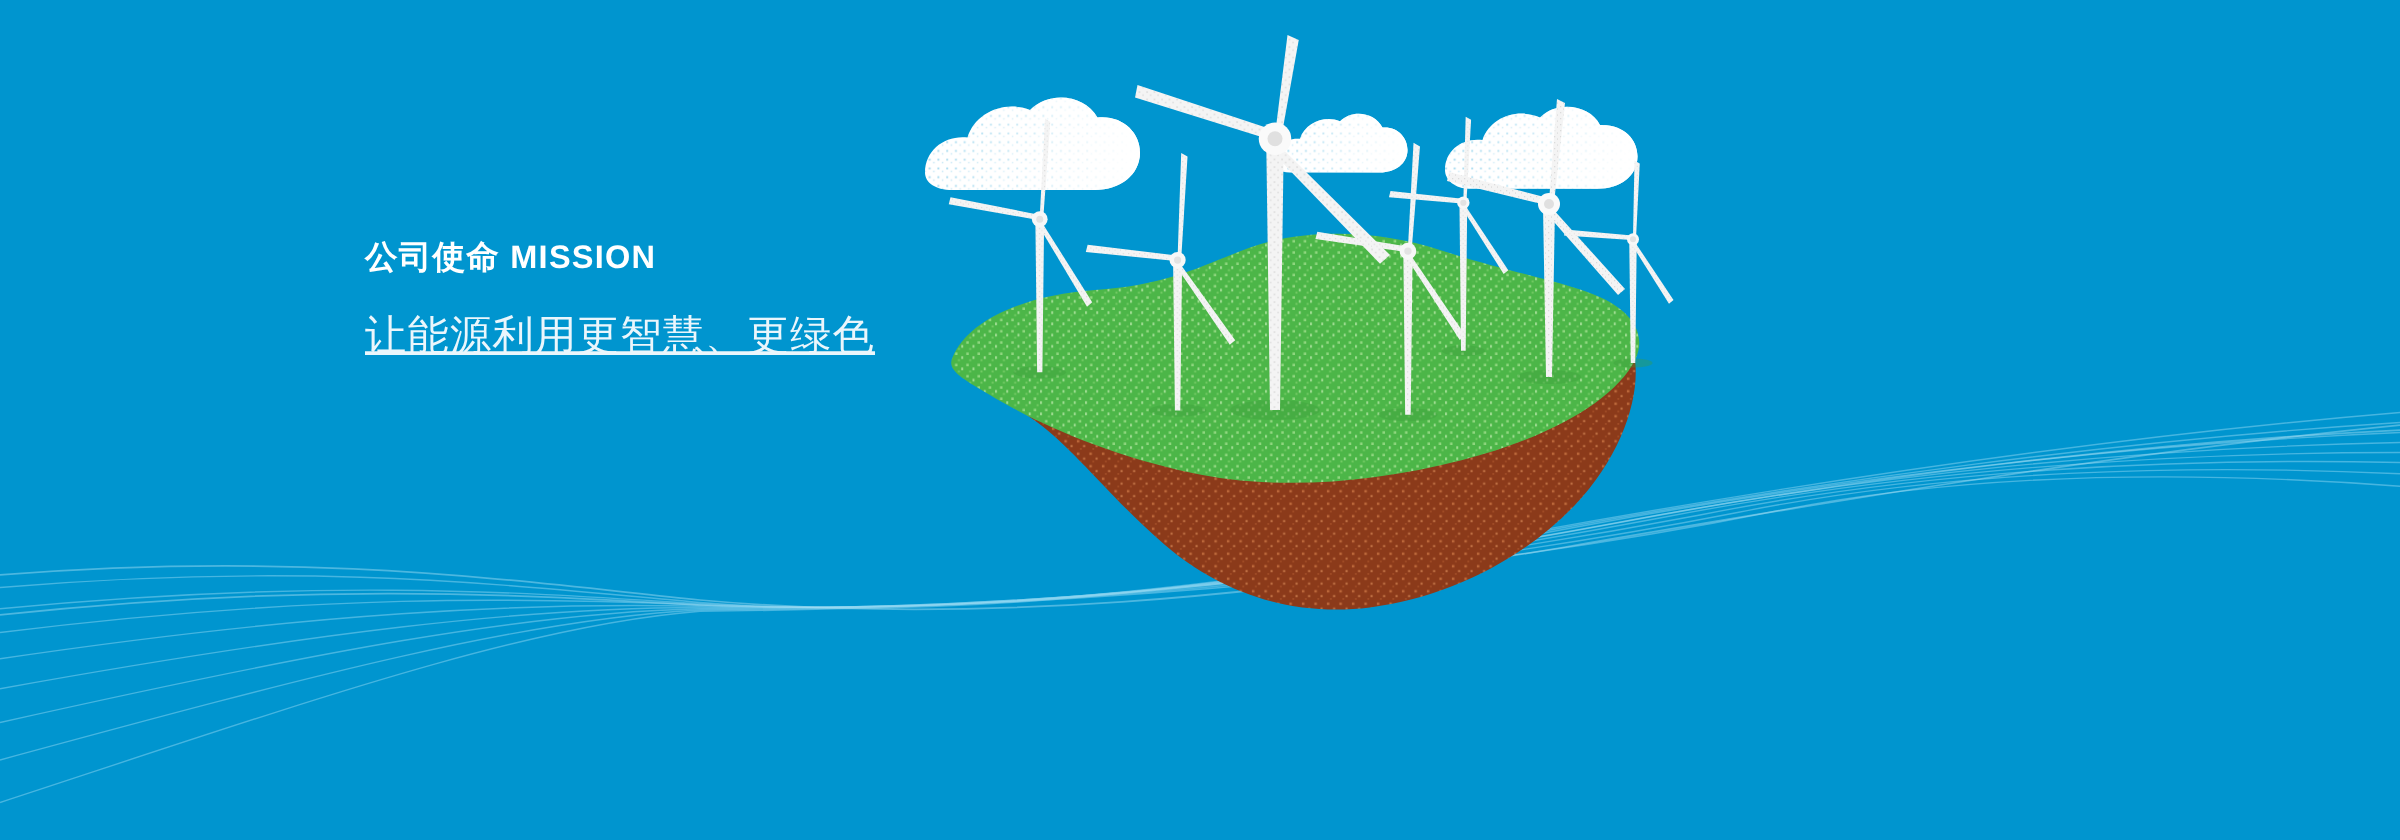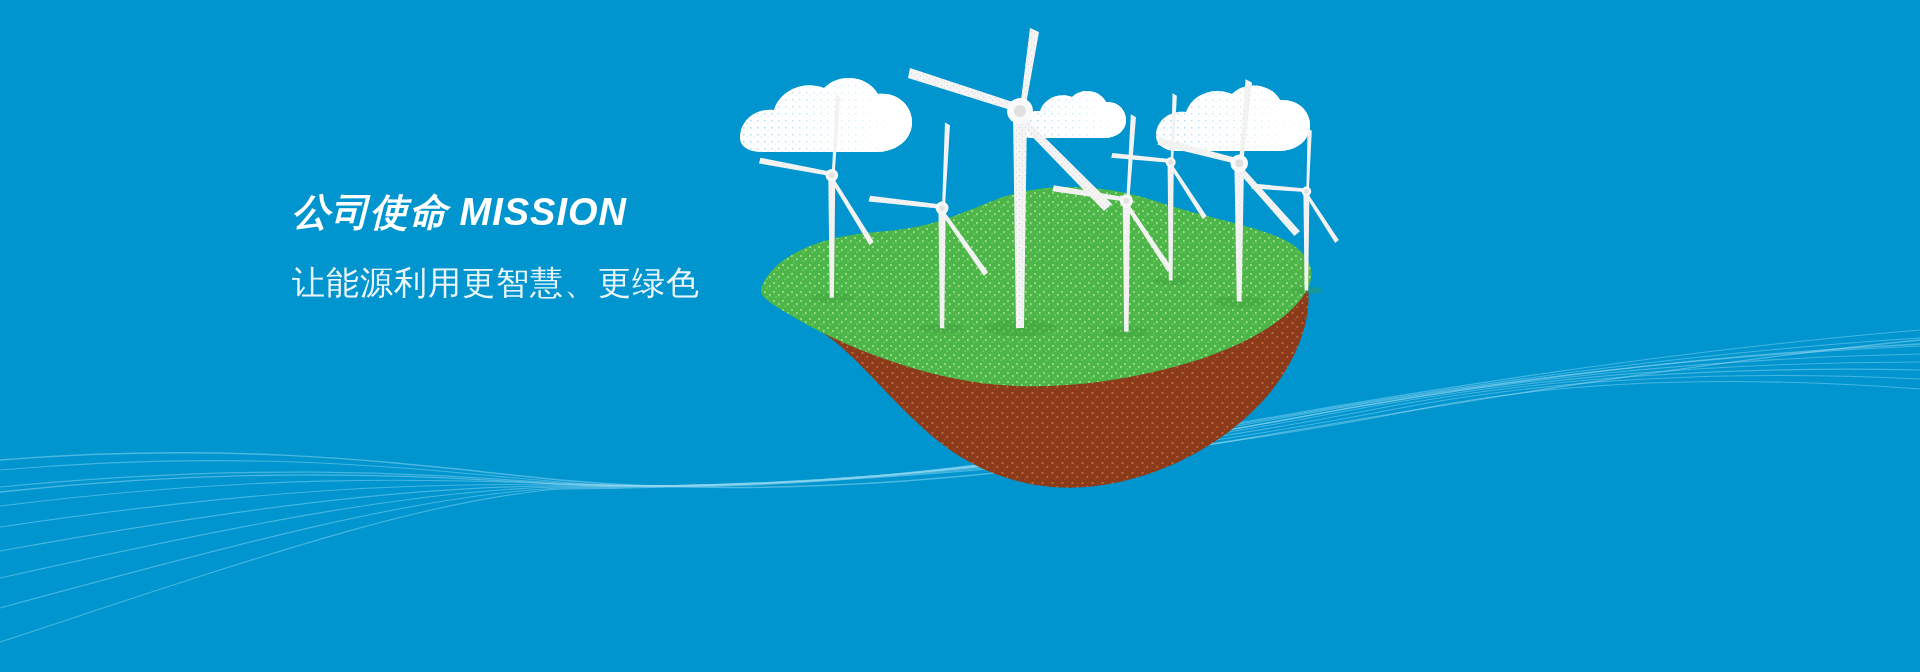--- a/index.html
+++ b/index.html
@@ -31,35 +31,35 @@
   }
 
   
   .copy {
     position:absolute;
     left:292px; top:190px;
     width:620px;
   }
   .headline {
     color:#ffffff;
-    font-size:38px;
+    font-size:26px;
     font-weight:bold;
     letter-spacing:1px;
     line-height:1.2;
     white-space:nowrap;
-    font-style:italic;
   }
   .subheadline {
     color:#eaf6fc;
     font-size:33px;
     font-weight:400;
     letter-spacing:1px;
     line-height:1.3;
     margin-top:26px;
     white-space:nowrap;
+    text-decoration:underline;
   }
 </style>
 </head>
 <body>
 
 <div class="banner">
 
   <svg class="waves" viewBox="0 0 1920 672" preserveAspectRatio="none">
     <g fill="none" stroke="#7fd0ee" stroke-opacity="0.55" stroke-width="1.1">
       <path d="M0,470 C260,448 420,470 560,482 C760,498 980,470 1200,430 C1430,388 1680,350 1920,330"></path>

